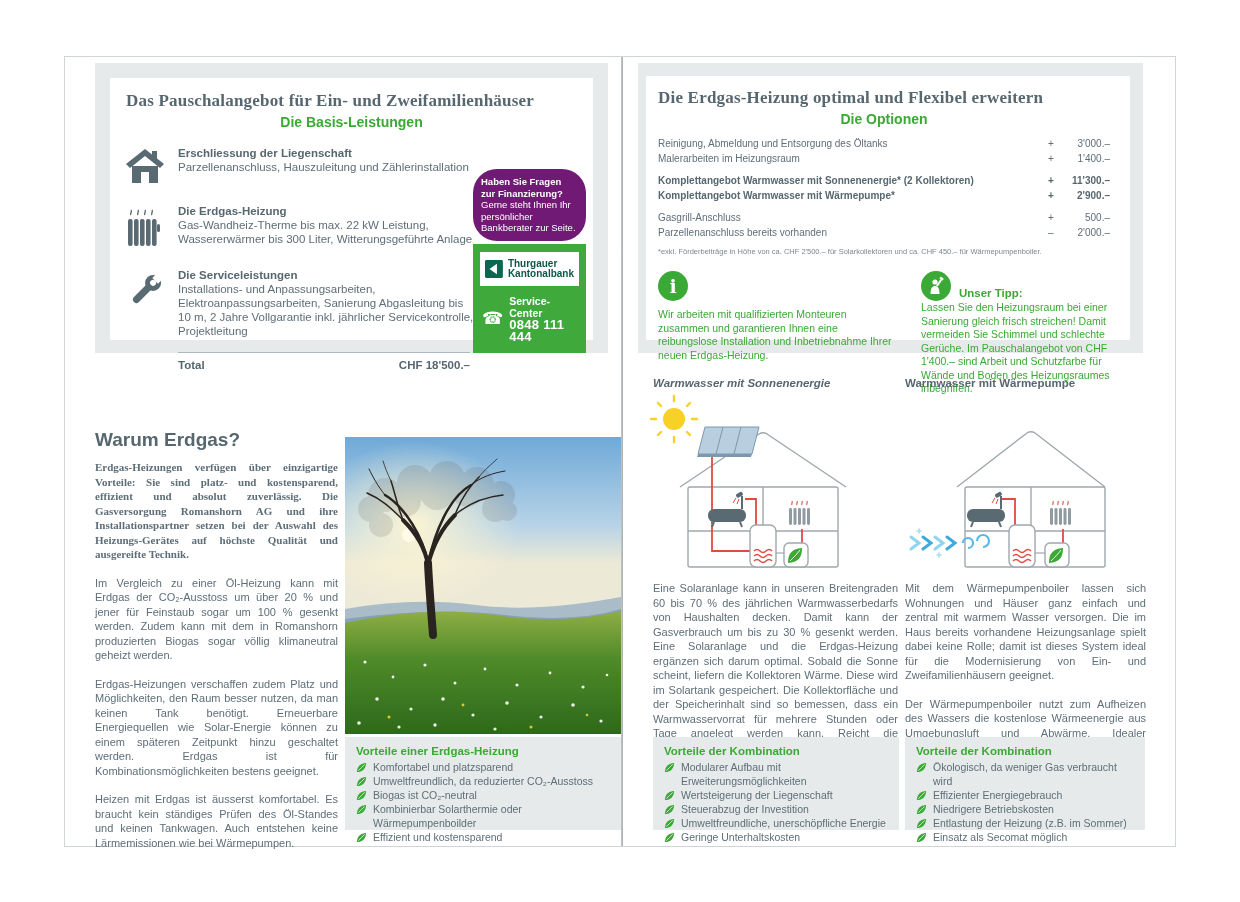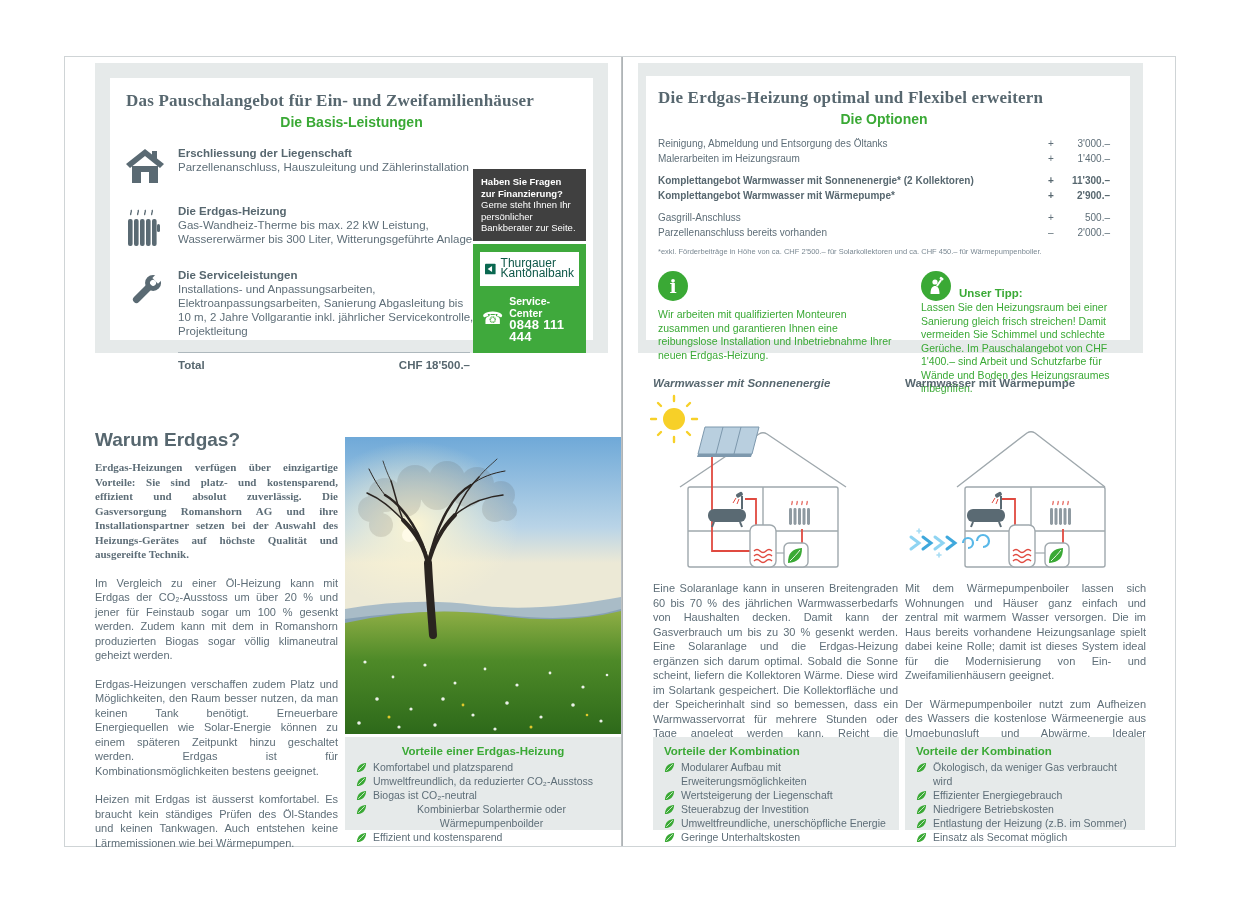--- a/index.html
+++ b/index.html
@@ -12,25 +12,25 @@
   h1.card-title{margin:0;font-size:17px;font-weight:bold;color:#57676f;letter-spacing:.2px;font-family:Liberation Serif, serif;}
   h2.card-sub{margin:3px 0 0;font-size:14px;font-weight:bold;color:#3aa935;text-align:center;}
   
   .offer-item{display:flex;margin-top:16px;}
   .offer-item .ic{width:52px;flex:none;padding-top:2px;}
   .offer-item .tt{width:300px;font-size:11.5px;line-height:14px;}
   .offer-item .tt b{display:block;color:#57676f;}
   .total-row{margin:14px 0 0 52px;width:292px;border-top:1px solid #aeb8bd;padding-top:6px;display:flex;justify-content:space-between;font-size:11.5px;font-weight:bold;color:#57676f;}
   
   .fin{width:113px;font-size:9.5px;line-height:11.5px;color:#fff;}
-  .fin-top{background:#404040;padding:7px 8px;}
+  .fin-top{background:#701a75;padding:7px 8px;border-radius:24px;}
   .fin-top b{display:block;}
   .fin-bot{background:#3fa93c;margin-top:3px;padding:8px 7px 10px;}
   .bank-plate{background:#fff;padding:5px 5px;display:flex;align-items:center;gap:5px;}
-  .bank-name{color:#0e5748;font-weight:normal;font-size:12px;line-height:9.5px;}
+  .bank-name{color:#0e5748;font-weight:bold;font-size:10px;line-height:9.5px;}
   .phone-row{display:flex;align-items:center;gap:6px;margin-top:9px;padding-left:2px;}
   .phone-glyph{font-size:17px;line-height:17px;}
   .svc{font-weight:bold;font-size:10.5px;line-height:12px;}
   .svc .num{font-size:13px;letter-spacing:.3px;}
   
   .opt-row{display:flex;font-size:10px;line-height:14.5px;color:#5e6e78;}
   .opt-row .lbl{flex:1;}
   .opt-row .sign{width:12px;flex:none;}
   .opt-row .amt{width:50px;flex:none;text-align:right;}
   .opt-row.bold{font-weight:bold;color:#57676f;}
@@ -243,21 +243,21 @@
       </g>
       <g fill="#f2d22e" opacity="0.9">
         <circle cx="44" cy="280" r="1.5"></circle>
           <circle cx="118" cy="268" r="1.4"></circle>
           <circle cx="186" cy="290" r="1.5"></circle>
           <circle cx="242" cy="278" r="1.3"></circle>
       </g>
     </svg>
   </div>
 
-  <div class="abs benefit-box" style="left:280px;top:680px;width:276px;height:93px;text-align:center;">
+  <div class="abs benefit-box" style="left:280px;top:680px;width:276px;height:93px;">
     <div class="bt">Vorteile einer Erdgas-Heizung</div>
     <div class="b-item">
         <svg width="11" height="11" viewBox="0 0 12 12">
           <path d="M1,11 C1,5 5,1 11,1 C11,7 7,11 1,11 Z" fill="#3aa935"></path>
           <path d="M2.5,9.5 C5,7 7,5 9.5,2.5" stroke="#fff" stroke-width="0.8" fill="none"></path>
         </svg>
         <span>Komfortabel und platzsparend</span>
       </div>
     <div class="b-item">
         <svg width="11" height="11" viewBox="0 0 12 12">

